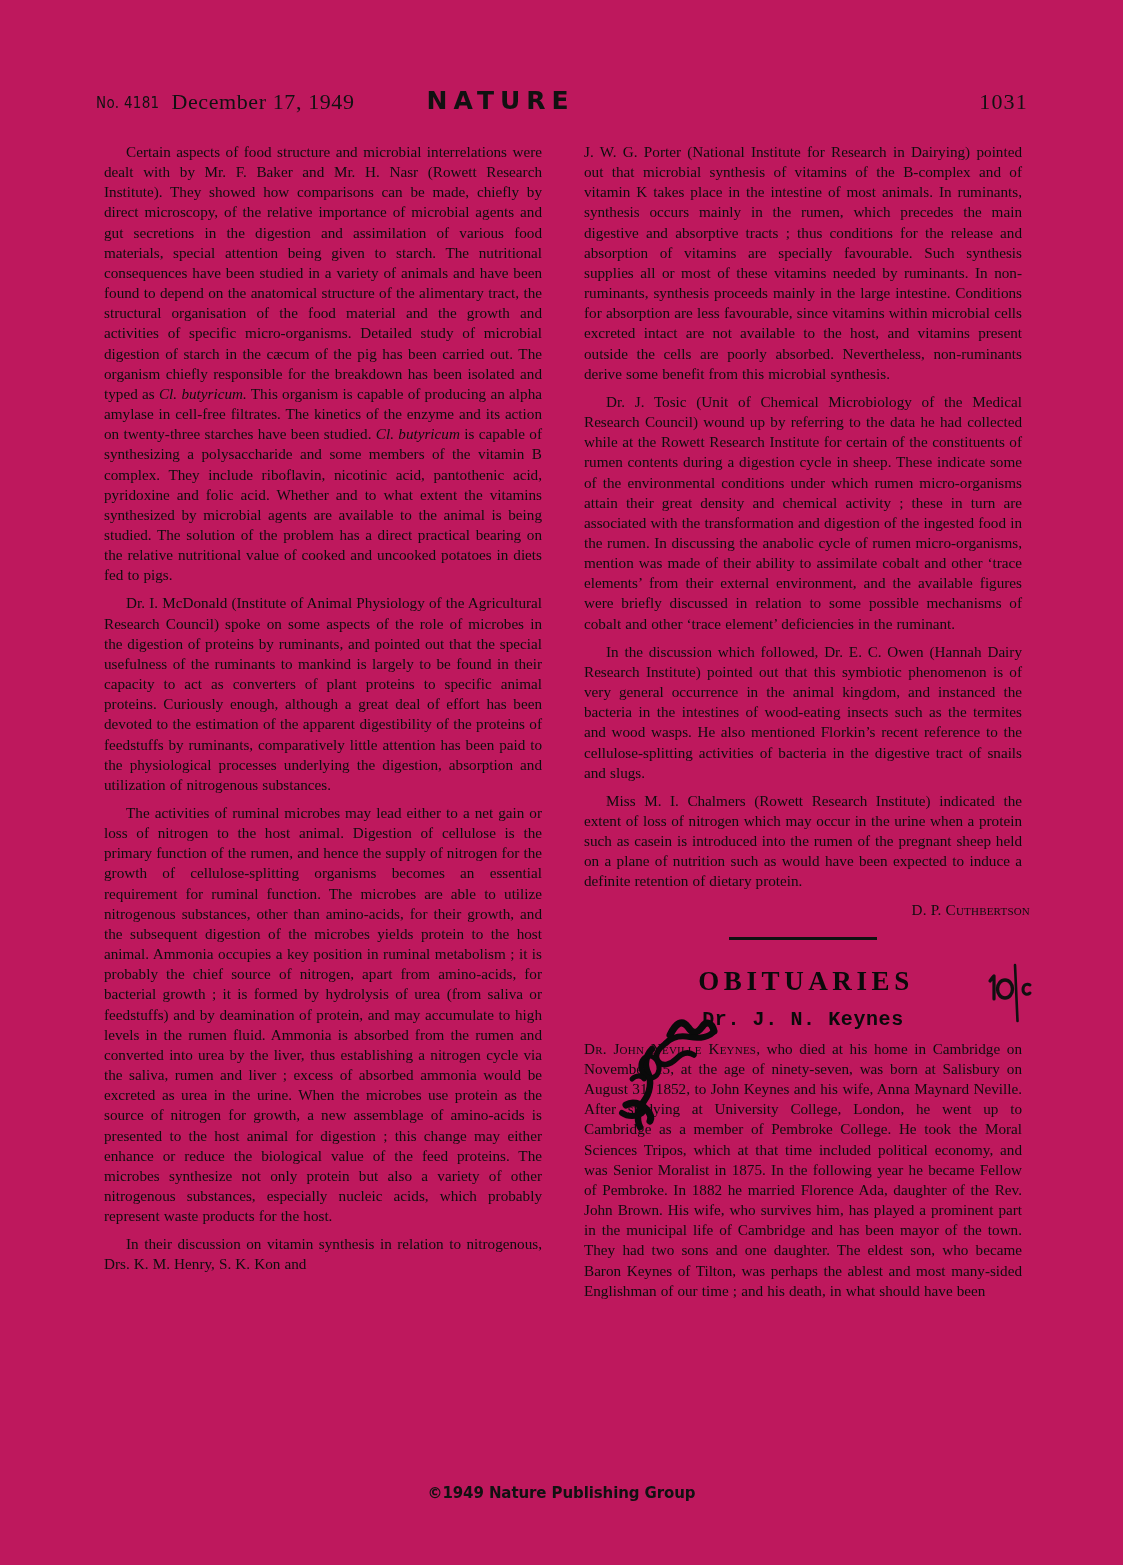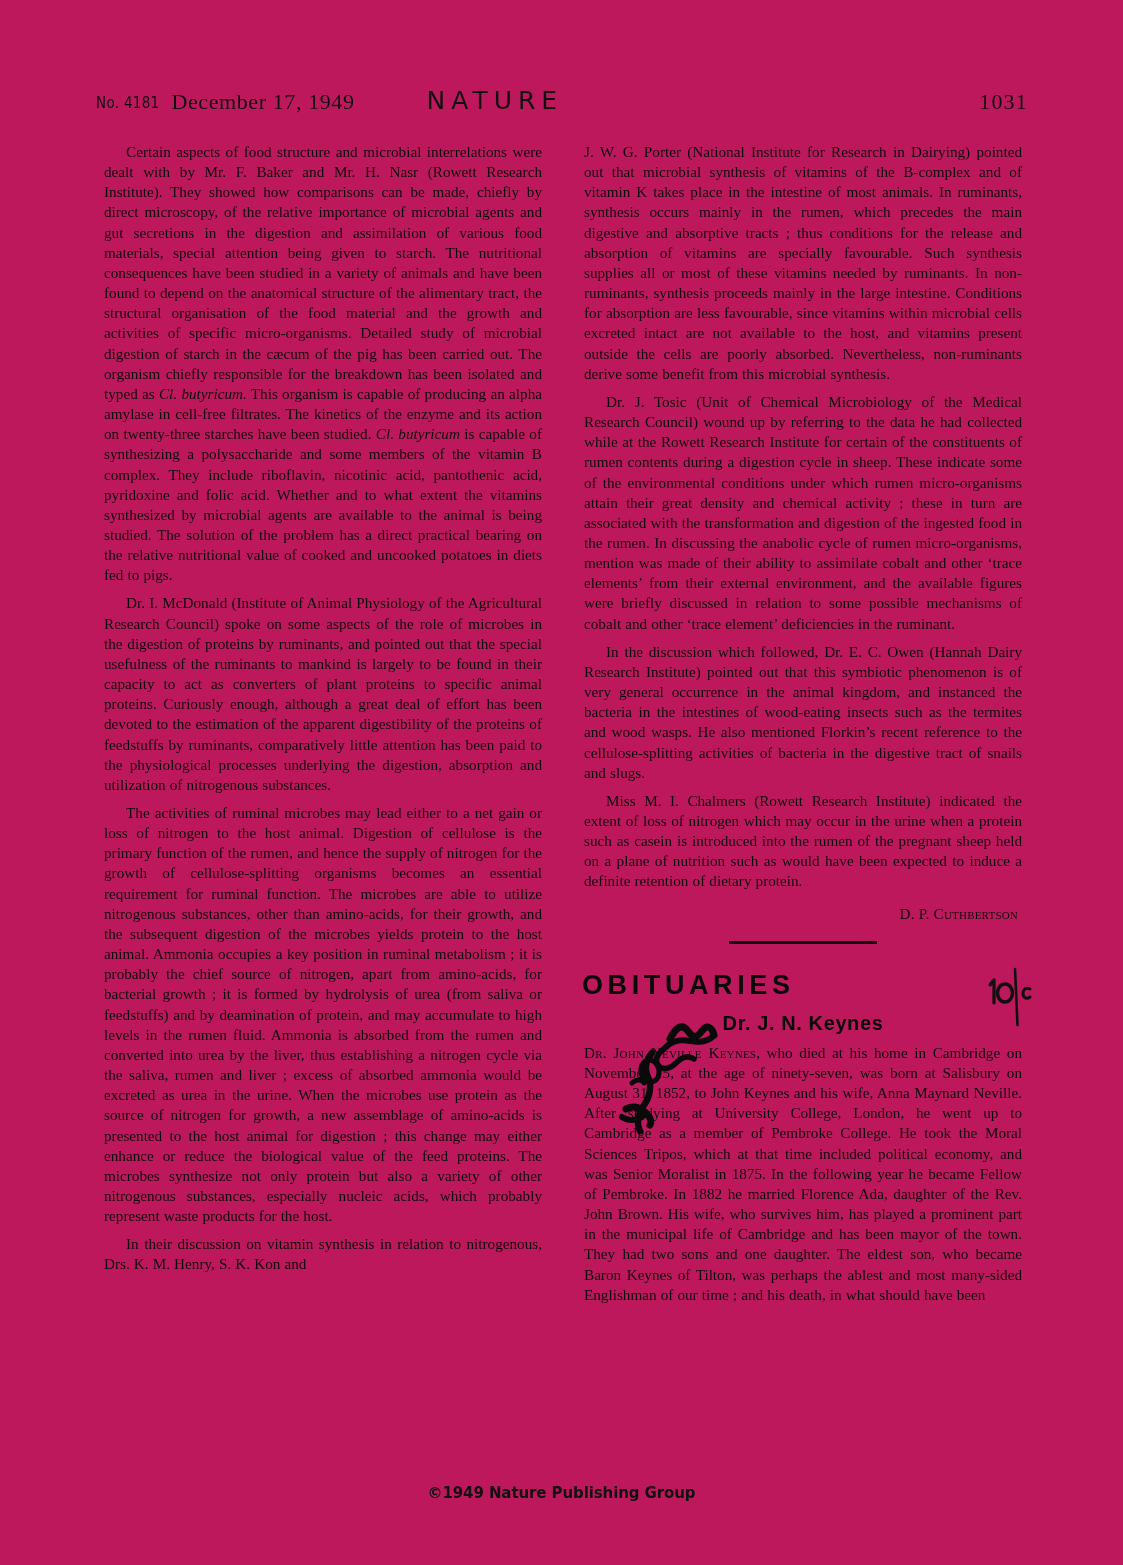--- a/index.html
+++ b/index.html
@@ -45,21 +45,21 @@
     font-size: 22px;
     font-weight: 400;
     letter-spacing: 0.6px;
     margin-left: 12px;
     color: #111;
     white-space: nowrap;
   }
   .mh-title {
     font-family: "DejaVu Sans", sans-serif;
     font-size: 25px;
-    font-weight: 400;
+    font-weight: 700;
     letter-spacing: 6px;
     margin-left: 72px;
     color: #111;
     white-space: nowrap;
   }
   .mh-page {
     font-family: Liberation Serif, serif;
     font-size: 22px;
     letter-spacing: 1.2px;
     color: #111;
@@ -87,21 +87,21 @@
     line-height: 20.15px;
     text-align: justify;
     text-justify: inter-word;
     text-indent: 1.45em;
     hyphens: none;
     word-spacing: 0.02em;
     color: #0d0d0d;
   }
   p.body.noindent { text-indent: 0; }
   p.sig {
-    margin: 12px;
+    margin: 0;
     font-size: 15.2px;
     line-height: 20.15px;
     text-align: right;
     color: #0d0d0d;
   }
   .sc {
     font-variant: small-caps;
     letter-spacing: 0.2px;
   }
   em { font-style: italic; }
@@ -111,30 +111,31 @@
     margin-top: 17px;
     position: relative;
   }
   .obit-rule {
     width: 148px;
     height: 3px;
     background: #111;
     margin: 0 auto 26px auto;
   }
   .obit-heading {
-    font-family: Liberation Sans, sans-serif;
+    font-family: Liberation Serif, serif;
     font-size: 27px;
     font-weight: 700;
     letter-spacing: 4.6px;
+    text-align: center;
     margin: 0 0 11px 0;
     color: #0a0a0a;
     padding-left: 6px;
   }
   .obit-subheading {
-    font-family: Liberation Sans, sans-serif;
+    font-family: Liberation Mono, monospace;
     font-size: 20px;
     font-weight: 700;
     letter-spacing: 0.6px;
     text-align: center;
     margin: 0 0 5px 0;
     color: #0a0a0a;
   }
 
   
   .margin-mark {

